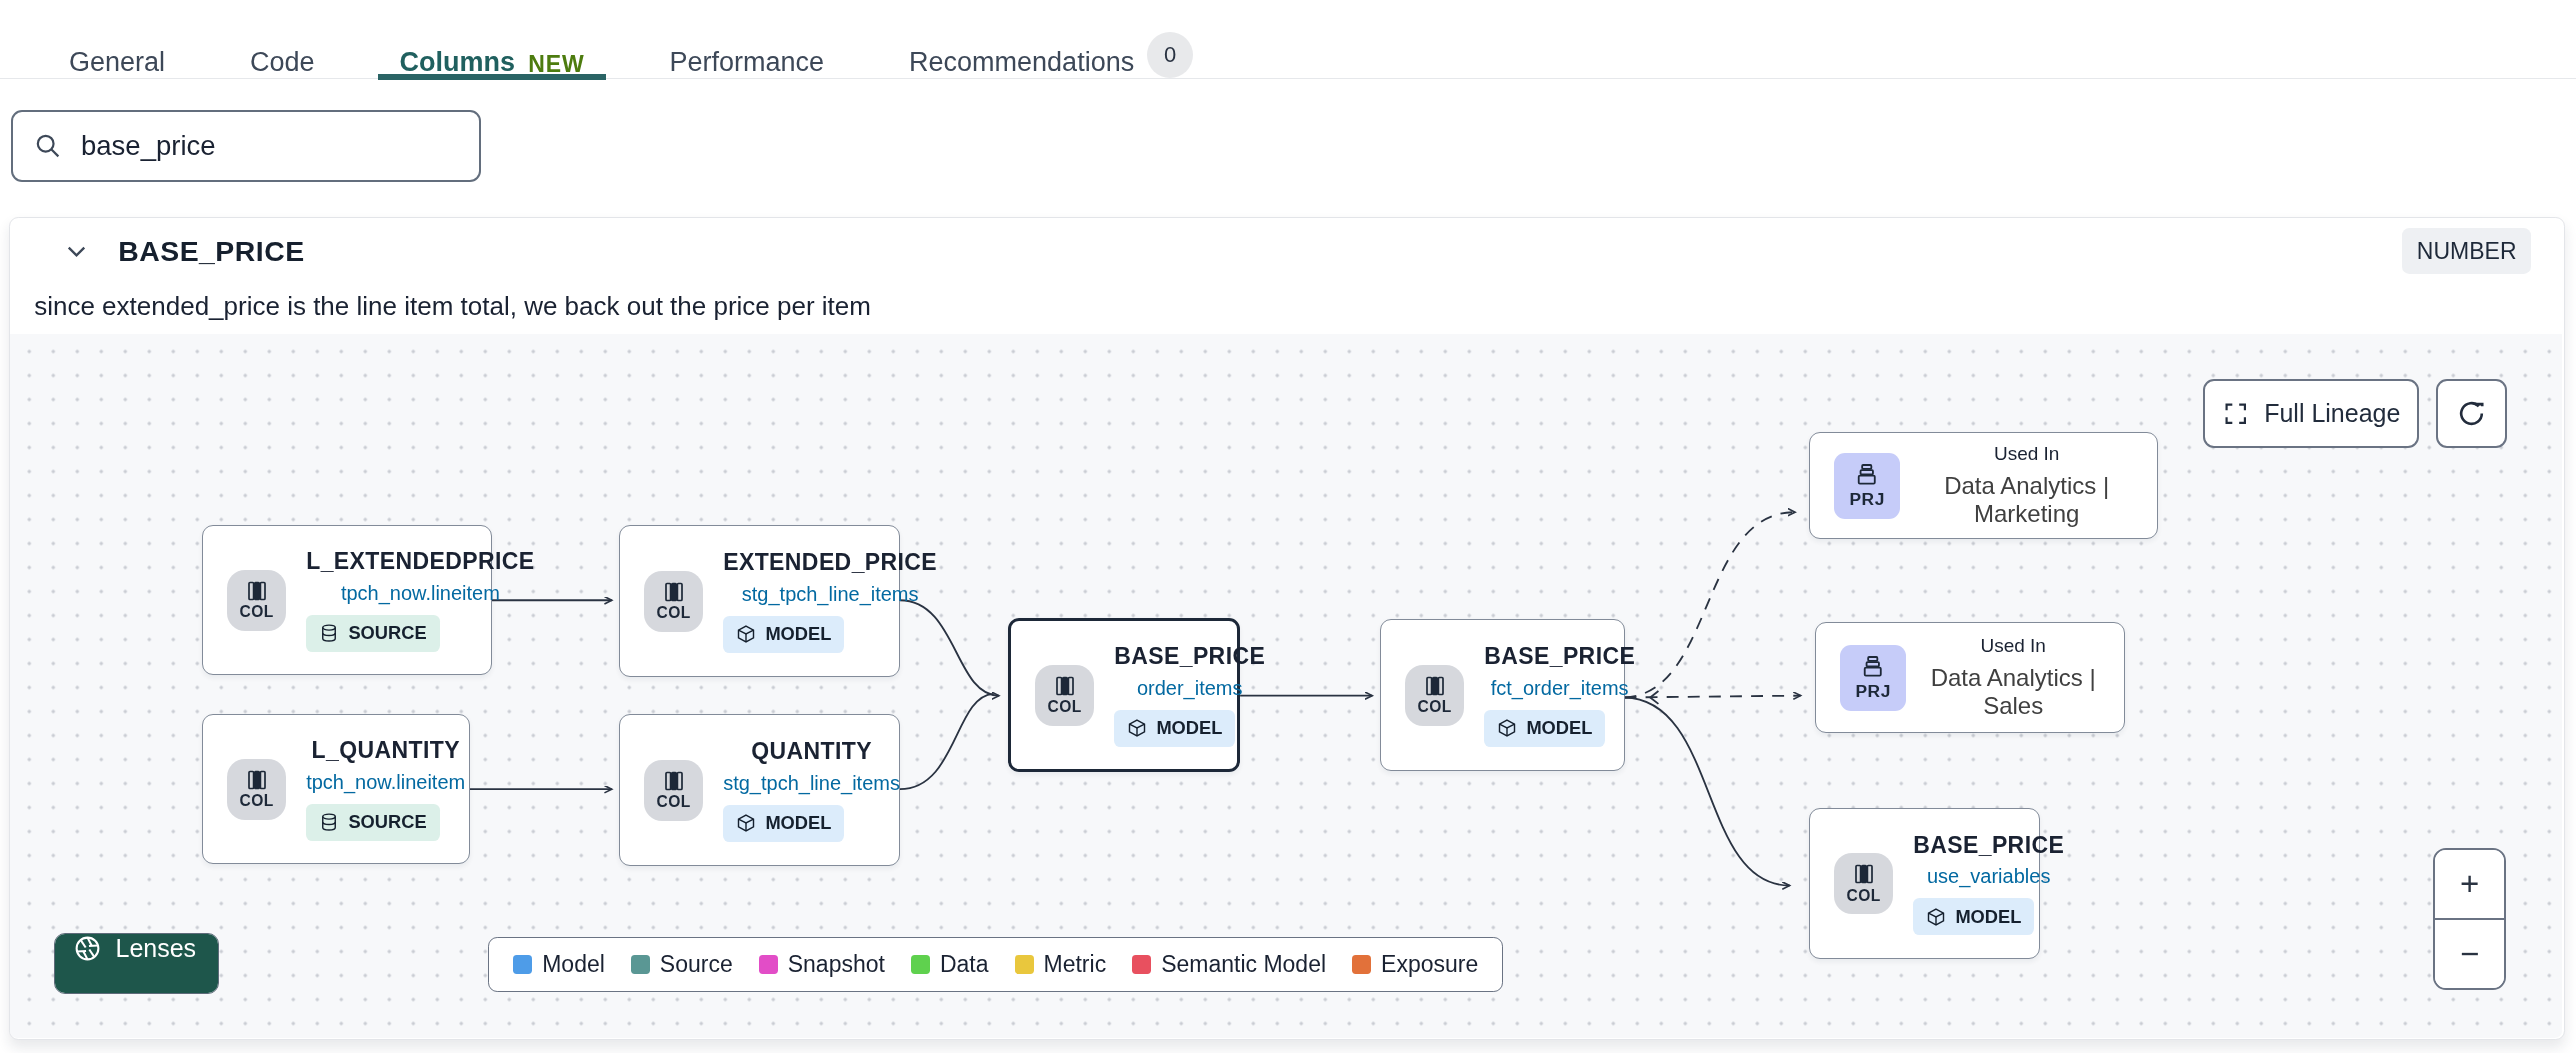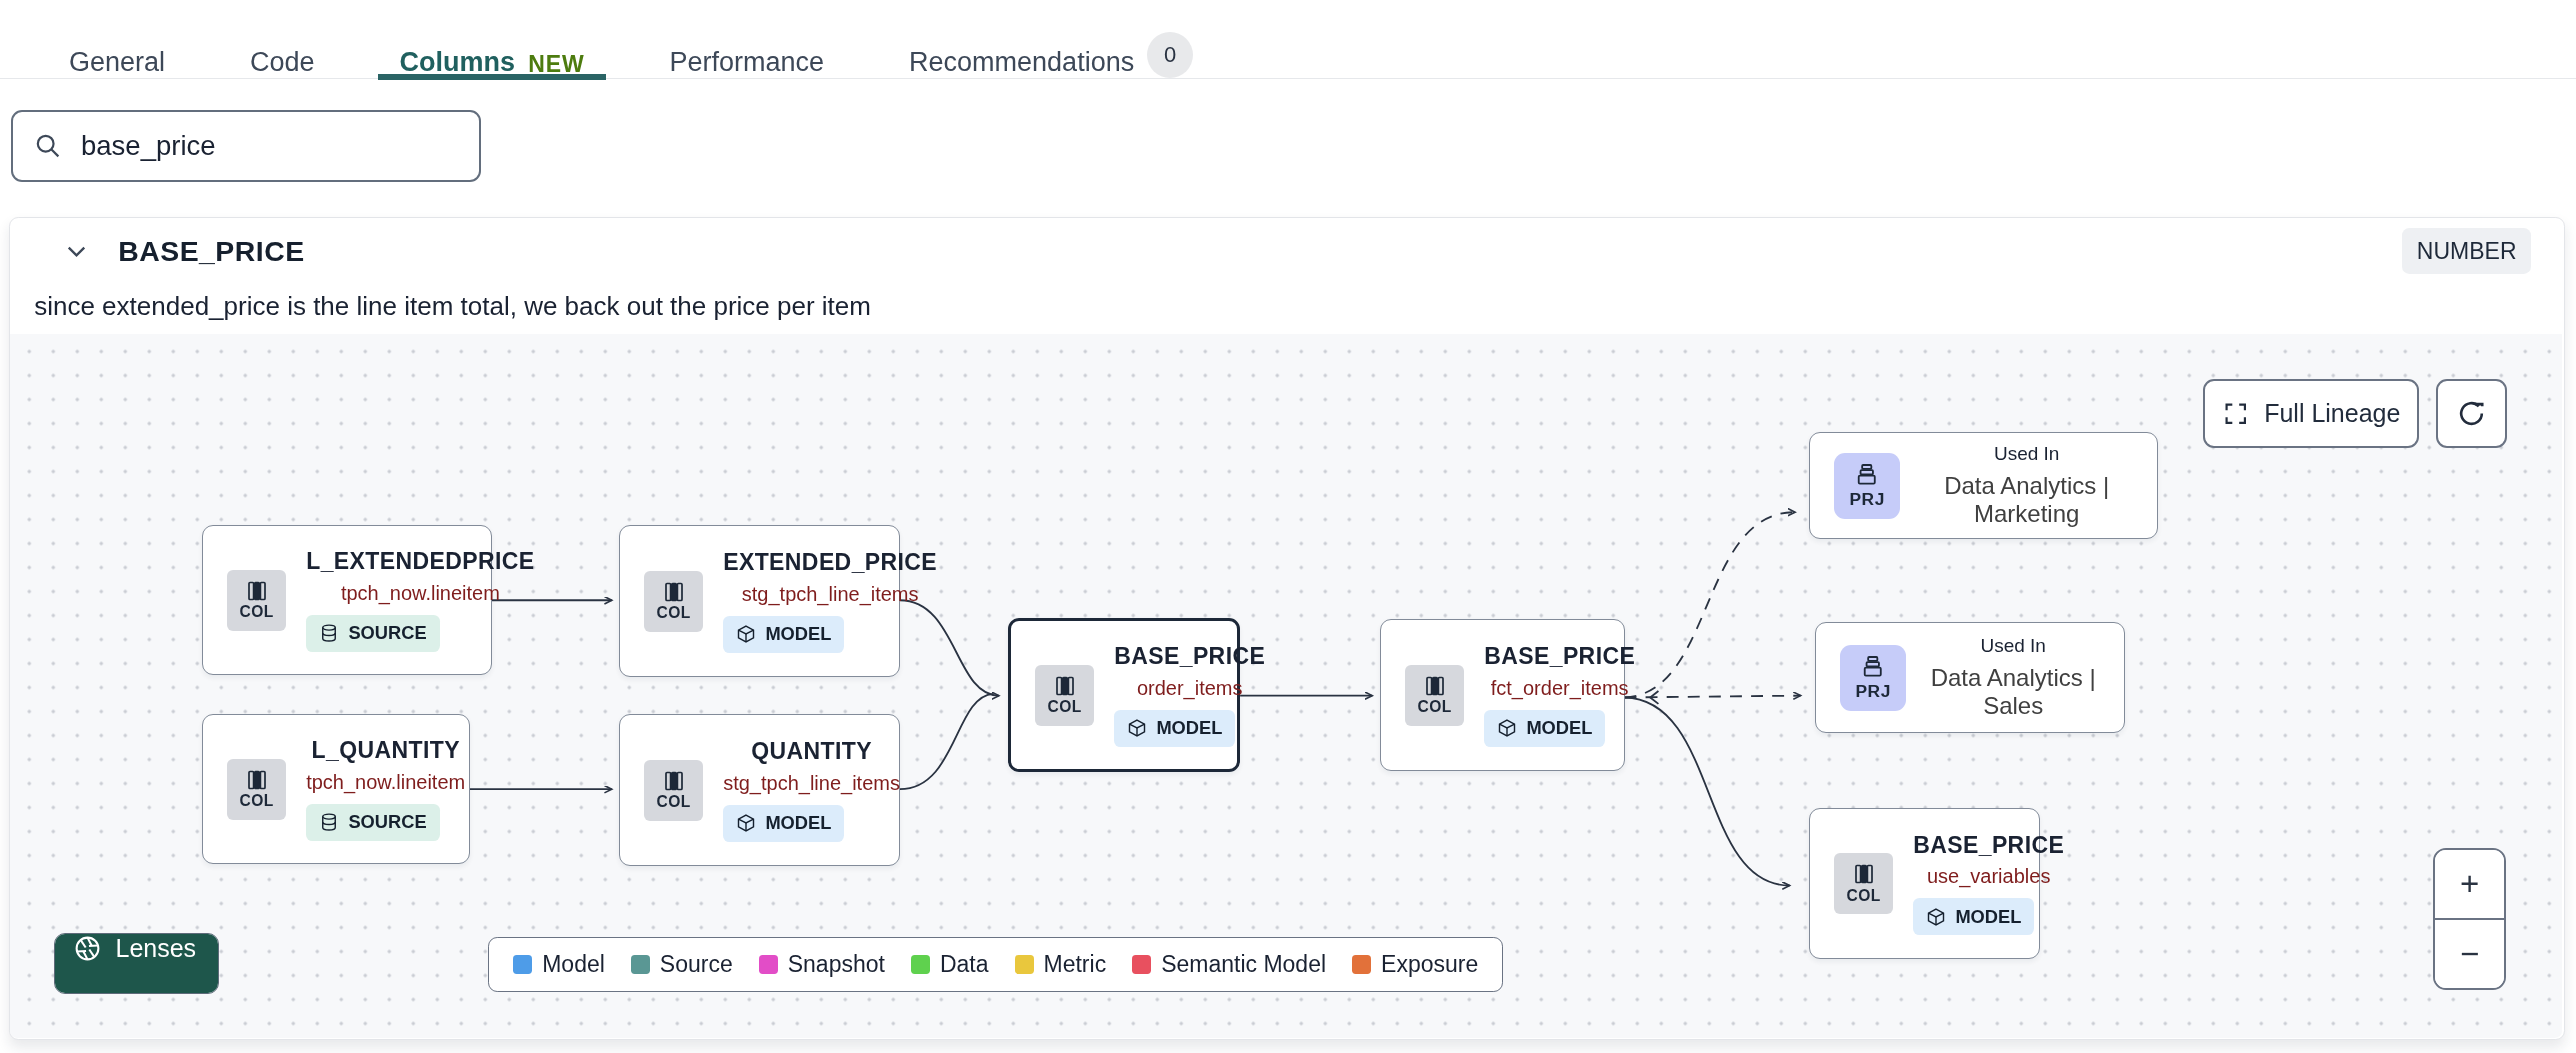--- a/index.html
+++ b/index.html
@@ -43,30 +43,30 @@
     background:#f7f8fa; border-radius:0 0 7.3px 7.3px; overflow:hidden;
     background-image:radial-gradient(circle, #c9ccd3 1.5px, transparent 1.7px);
     background-size:24px 24px; background-position:7.3px 5.5px; }
   .edges { position:absolute; left:0; top:0; width:2552px; height:704px; pointer-events:none; }
 
   
   .node { position:absolute; background:#fff; border:1.8px solid #828b99; border-radius:11px;
     display:flex; align-items:center; gap:20px; padding:0 24px; cursor:pointer;
     box-shadow:0 2.8px 5.5px rgba(25,35,55,0.06); }
   .node.selected { border:3.7px solid #1d2838; }
-  .icon-chip { flex:0 0 auto; width:59px; height:61px; background:#d6d8dd; border-radius:6px;
+  .icon-chip { flex:0 0 auto; width:59px; height:61px; background:#d6d8dd; border-radius:18px;
     display:flex; flex-direction:column; align-items:center; justify-content:center; color:#1d2838; }
   .icon-chip svg { width:24px; height:24px; }
   .icon-chip .chip-label { font-size:15.6px; font-weight:bold; margin-top:0.9px; letter-spacing:0.5px; }
   .icon-chip.prj { width:66px; height:66px; background:#c6ccf9; border-radius:11px; }
   .icon-chip.prj svg { width:27.5px; height:27.5px; }
   .icon-chip.prj .chip-label { font-size:17.4px; }
   .node-body { display:flex; flex-direction:column; gap:6.4px;text-align:center; }
   .node-title { font-size:23px; font-weight:600; color:#1a2232; letter-spacing:0.4px; }
-  .node-sub { font-size:20px; color:#7f1d1d; }
+  .node-sub { font-size:20px; color:#0369a1; }
   .res-badge { display:inline-flex; align-items:center; gap:9.2px; border-radius:6.4px;
     padding:7.3px 13px; font-size:18.3px; font-weight:600; color:#15202e; margin-top:3.7px;
     align-self:flex-start; }
   .res-badge svg { width:20px; height:20px; }
   .res-badge.source { background:#dcf0e9; }
   .res-badge.model  { background:#dcecfb; }
   .usedin-label { font-size:19px; color:#1a2232; }
   .usedin-title { font-size:24px; color:#404040; }
 
   

